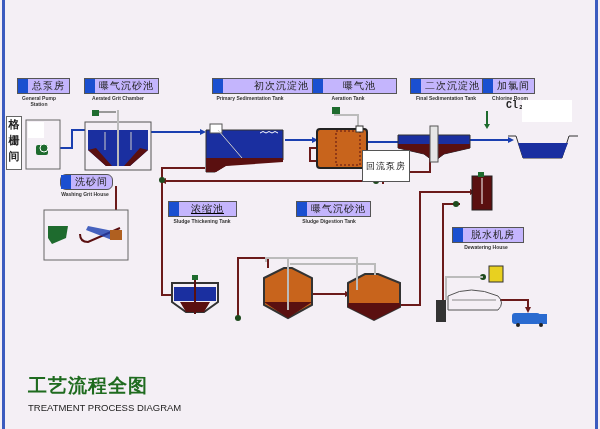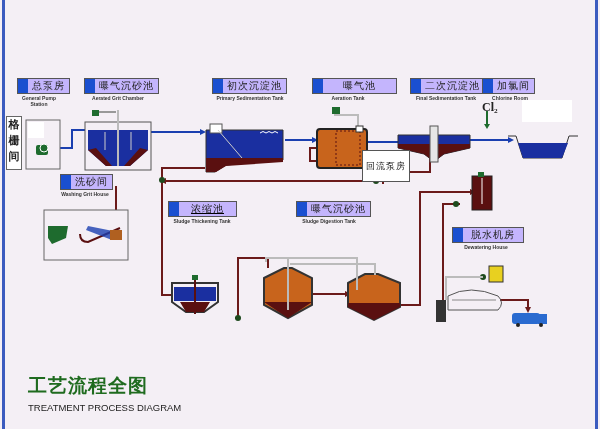--- a/index.html
+++ b/index.html
@@ -13,21 +13,21 @@
   .frame-right { position: absolute; right: 2px; top: 0; width: 3px; height: 429px; background: #3b5bbf; }
   svg#diagram { position: absolute; left: 0; top: 0; }
   .label-box { position: absolute; height: 14px; border: 1px solid #555; background: #c4b5fd; display: flex; align-items: stretch; }
   .label-box .sq { width: 10px; background: #1a4fd0; }
   .label-box .cn { font-size: 10px; line-height: 14px; padding: 0 4px; color: #222; letter-spacing: 1px; white-space: nowrap; }
   .en { position: absolute; font-size: 5px; font-weight: bold; color: #333; text-align: center; line-height: 6px; font-family: "Liberation Sans", sans-serif; }
   .grille { position: absolute; left: 6px; top: 116px; width: 14px; height: 52px; background: #fff; border: 1px solid #666; font-size: 11px; line-height: 16px; text-align: center; font-weight: bold; color: #222; }
   .white-box { position: absolute; background: #fff; }
   .title-cn { position: absolute; left: 28px; top: 373px; font-size: 19px; font-weight: bold; color: #1f6b1f; letter-spacing: 1px; }
   .title-en { position: absolute; left: 28px; top: 402px; font-size: 9.5px; color: #222; font-family: "Liberation Sans", sans-serif; text-align: right; }
-  .cl2 { position: absolute; left: 482px; top: 100px; font-size: 12px; font-weight: bold; color: #222; font-family: Liberation Serif, serif; }
+  .cl2 { position: absolute; left: 506px; top: 100px; font-size: 10px; font-weight: bold; color: #222; font-family: Liberation Mono, monospace; }
   .return-pump { position: absolute; left: 362px; top: 150px; height: 14px; background: #fff; border: 1px solid #555; font-size: 9px; line-height: 14px; padding: 8px 3px; letter-spacing: 1px; color: #222; }
 </style>
 </head>
 <body>
 
 <div class="frame-left"></div>
 <div class="frame-right"></div>
 
 <svg id="diagram" width="600" height="429">
 
@@ -185,21 +185,21 @@
   <span class="cn">总泵房</span>
 </div>
 <div class="en" style="left:16px;top:95px;width:46px;">General Pump Station</div>
 
 <div class="label-box" style="left:84px;top:78px;">
   <div class="sq"></div>
   <span class="cn">曝气沉砂池</span>
 </div>
 <div class="en" style="left:80px;top:95px;width:76px;">Aerated Grit  Chamber</div>
 
-<div class="label-box" style="left:212px;top:78px;">
+<div class="label-box" style="left:212px;top:78px;gap:27px;">
   <div class="sq"></div>
   <span class="cn">初次沉淀池</span>
 </div>
 <div class="en" style="left:205px;top:95px;width:90px;">Primary Sedimentation Tank</div>
 
 <div class="label-box" style="left:312px;top:78px;">
   <div class="sq"></div>
   <span class="cn" style="padding:0 20px;">曝气池</span>
 </div>
 <div class="en" style="left:318px;top:95px;width:60px;">Aeration Tank</div>
@@ -211,21 +211,21 @@
 <div class="en" style="left:410px;top:95px;width:72px;">Final Sedimentation Tank</div>
 
 <div class="label-box" style="left:482px;top:78px;">
   <div class="sq"></div>
   <span class="cn">加氯间</span>
 </div>
 <div class="en" style="left:482px;top:95px;width:56px;">Chlorine Room</div>
 <div class="cl2">Cl₂</div>
 <div class="white-box" style="left:522px;top:100px;width:50px;height:22px;"></div>
 
-<div class="label-box" style="left:60px;top:174px;">
+<div class="label-box" style="left:60px;top:174px;border-radius:6px;">
   <div class="sq"></div>
   <span class="cn">洗砂间</span>
 </div>
 <div class="en" style="left:54px;top:191px;width:62px;">Washing Grit House</div>
 
 <div class="label-box" style="left:168px;top:201px;text-decoration:underline;">
   <div class="sq"></div>
   <span class="cn" style="padding:0 12px;">浓缩池</span>
 </div>
 <div class="en" style="left:168px;top:218px;width:68px;">Sludge Thickening Tank</div>

